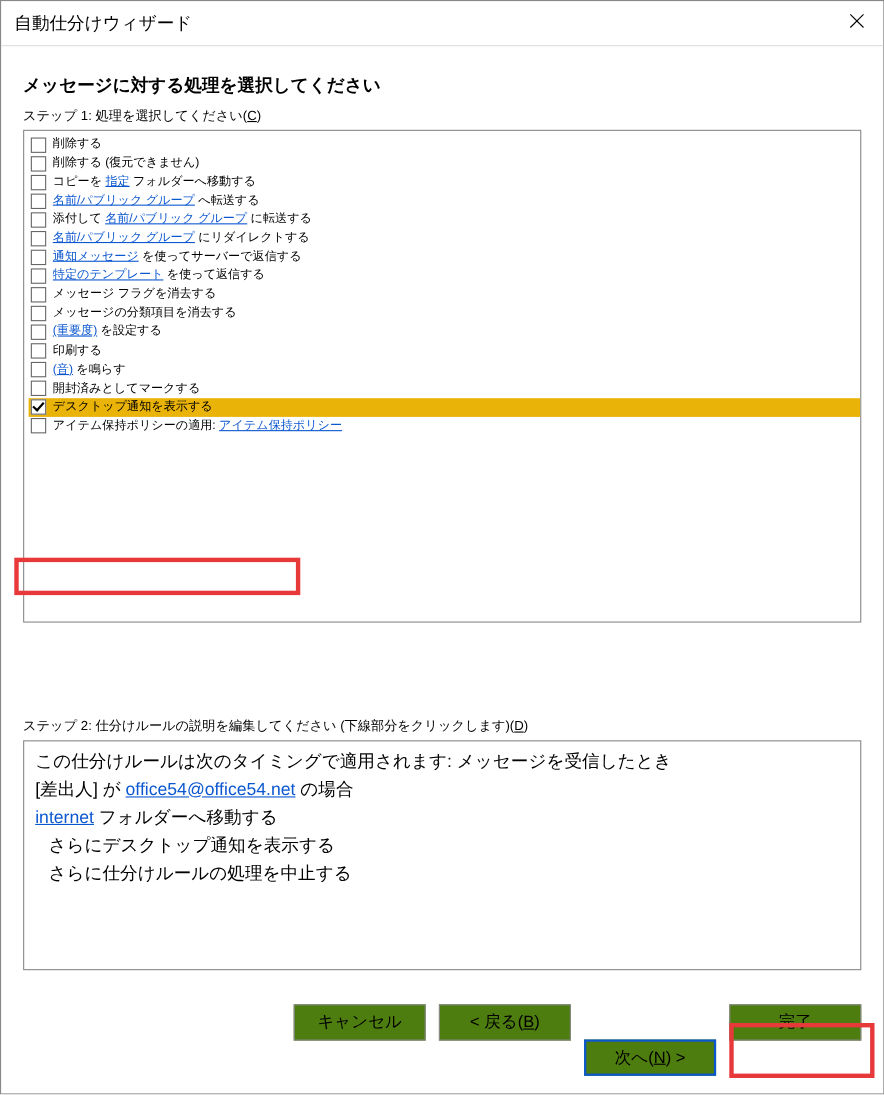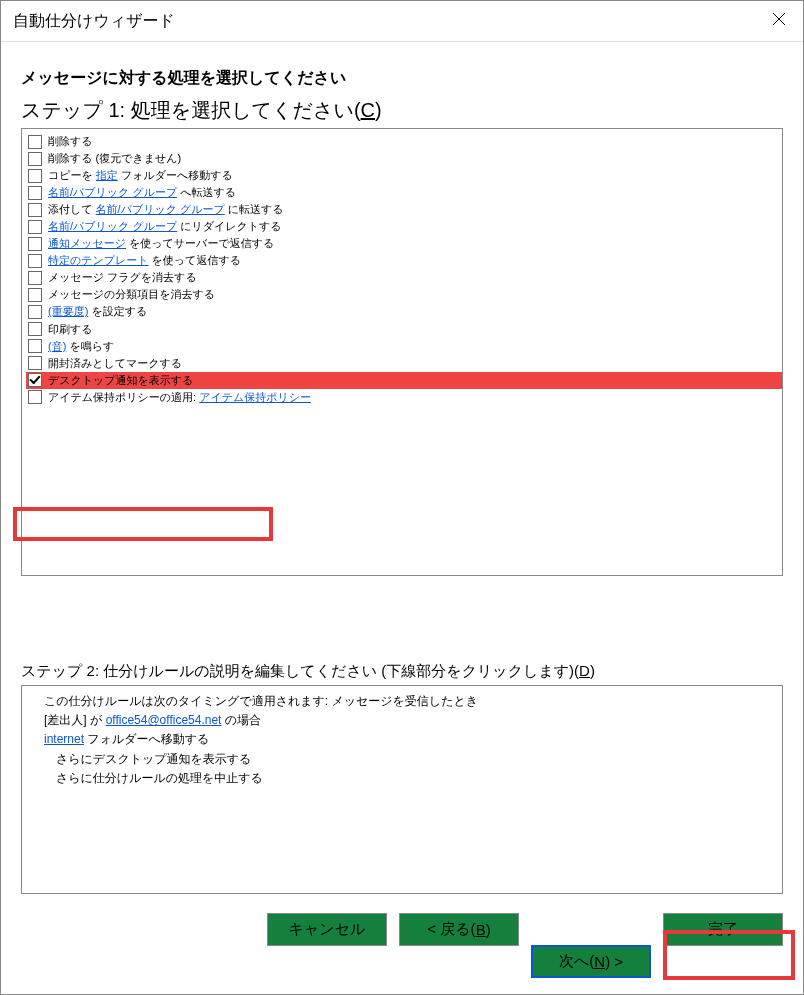--- a/index.html
+++ b/index.html
@@ -37,21 +37,21 @@
   }
   .titlebar .close svg { width: 14px; height: 14px; }
   .content {
     flex: 1;
     padding: 20px 20px 0 20px;
     display: flex;
     flex-direction: column;
   }
   .underline-acc { text-decoration: underline; }
   .instr   { margin: 6px 0 4px 0; font-size: 16px; font-weight: bold; }
-  .step-label { margin: 4px 0 4px 0; font-size: 20px; }
+  .step-label { margin: 4px 0 4px 0; font-size: 12px; }
   .listbox {
     border: 1px solid #888;
     height: 448px;
     overflow: hidden;
     padding: 4px 0 4px 4px;
     font-size: 11px;
     line-height: 1.55;
   }
   .list-row {
     display: flex;
@@ -70,50 +70,50 @@
   }
   .list-row .cb.checked::after {
     content: "";
     display: block;
     width: 8px; height: 4px;
     border-left: 2px solid #000;
     border-bottom: 2px solid #000;
     transform: rotate(-48deg) translate(1px,-1px);
   }
   .list-row.selected {
-    background: #ef4444;
+    background: #eab308;
   }
   .list-row .txt { display: inline; }
   .link { color: #0b57d0; text-decoration: underline; cursor: pointer; }
   .highlight-box {
     position: absolute;
     border: 4px solid #e7393a;
     pointer-events: none;
   }
-  .step2-label { margin: 2px 0 4px 0; font-size: 15px; }
+  .step2-label { margin: 2px 0 4px 0; font-size: 12px; }
   .descbox {
     border: 1px solid #888;
     height: 209px;
-    padding: 6px 22px;
-    font-size: 12px;
+    padding: 6px 10px;
+    font-size: 16px;
     line-height: 1.6;
   }
   .descbox .indent { padding-left: 12px; }
   .button-row {
     padding: 12px 20px 16px 20px;
     display: flex;
     justify-content: flex-end;
     gap: 12px;
     position: relative;
   }
   .btn {
     min-width: 120px;
     height: 33px;
     border: 1px solid #888;
-    background: #15803d;
+    background: #4d7c0f;
     font: inherit;
     font-size: 15px;
     display: inline-flex;
     align-items: center; justify-content: center;
     padding: 0 18px;
     cursor: pointer;
   }
   .btn.default {
     border: 2px solid #0b57d0;
     margin-top: 32px;

